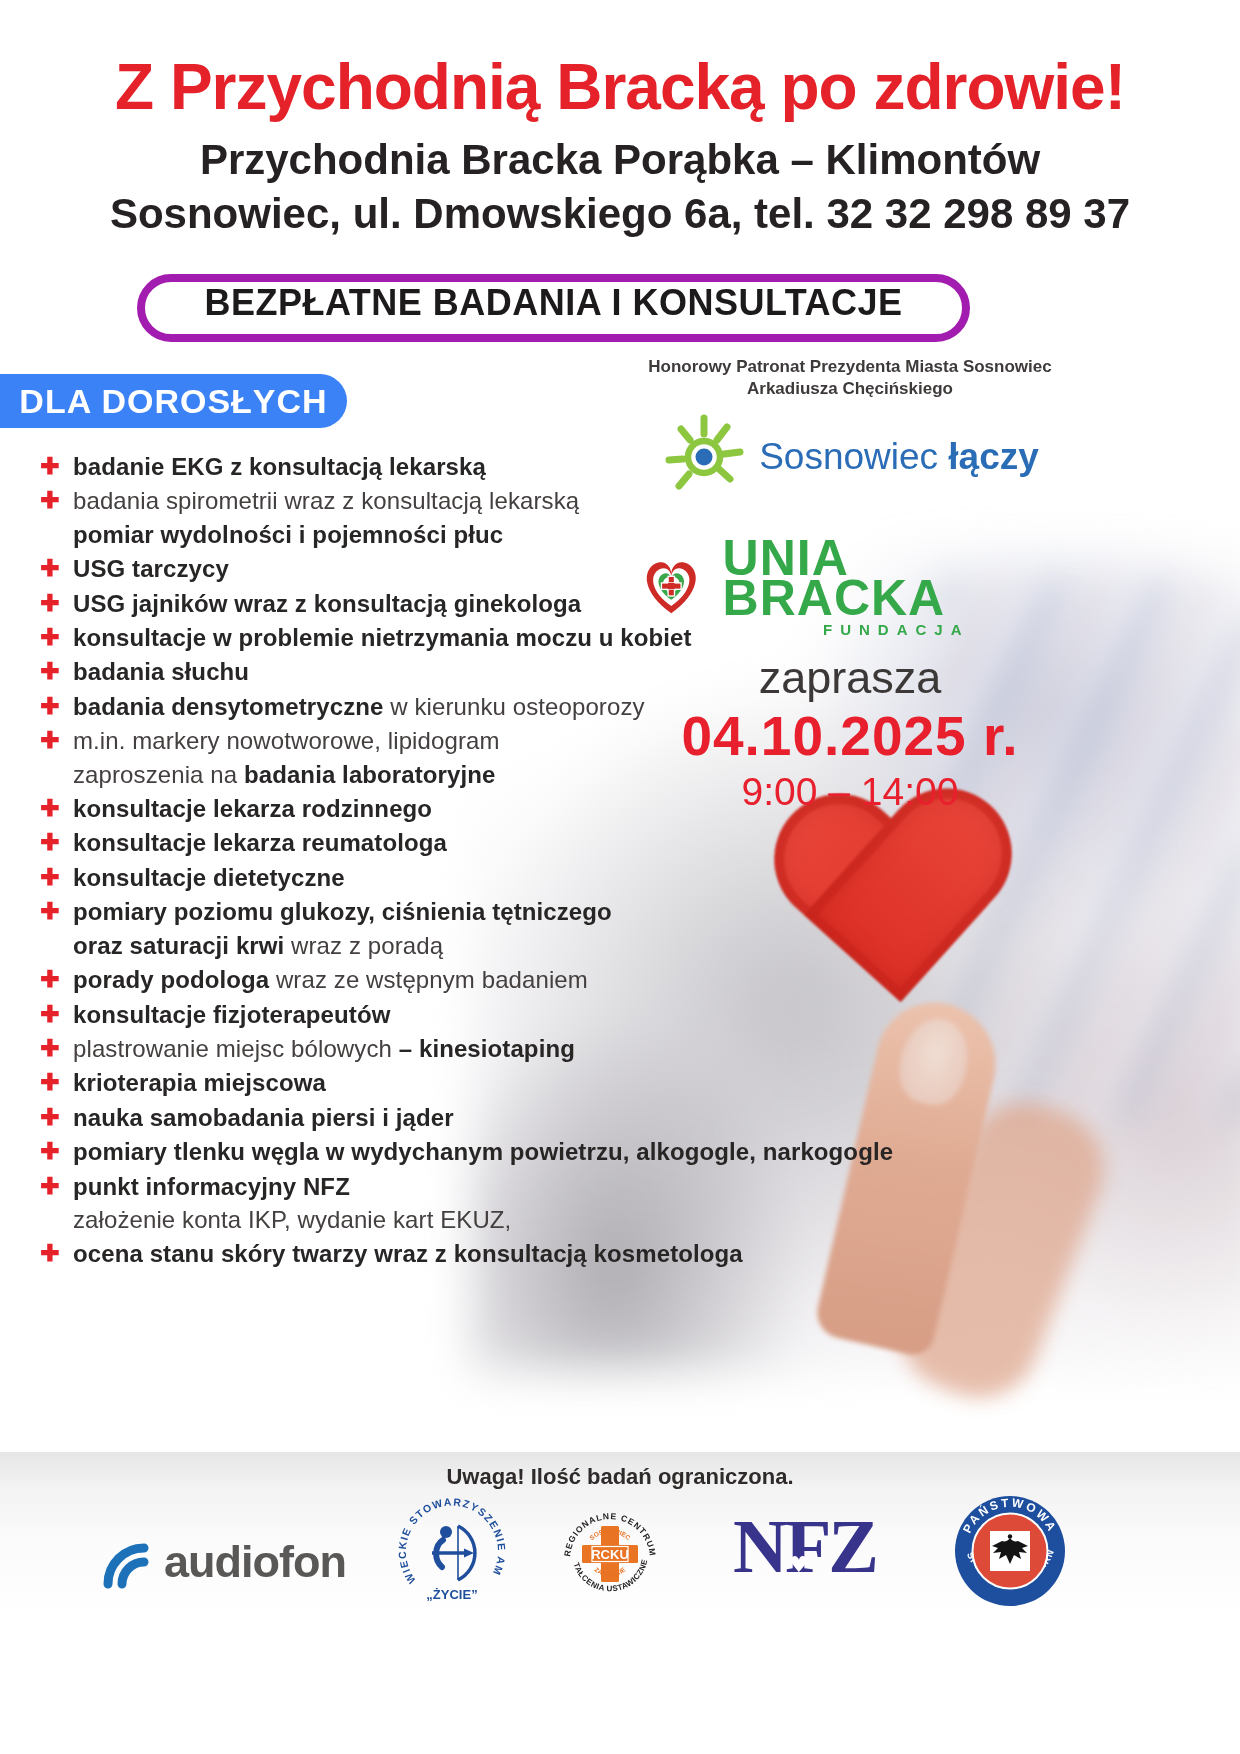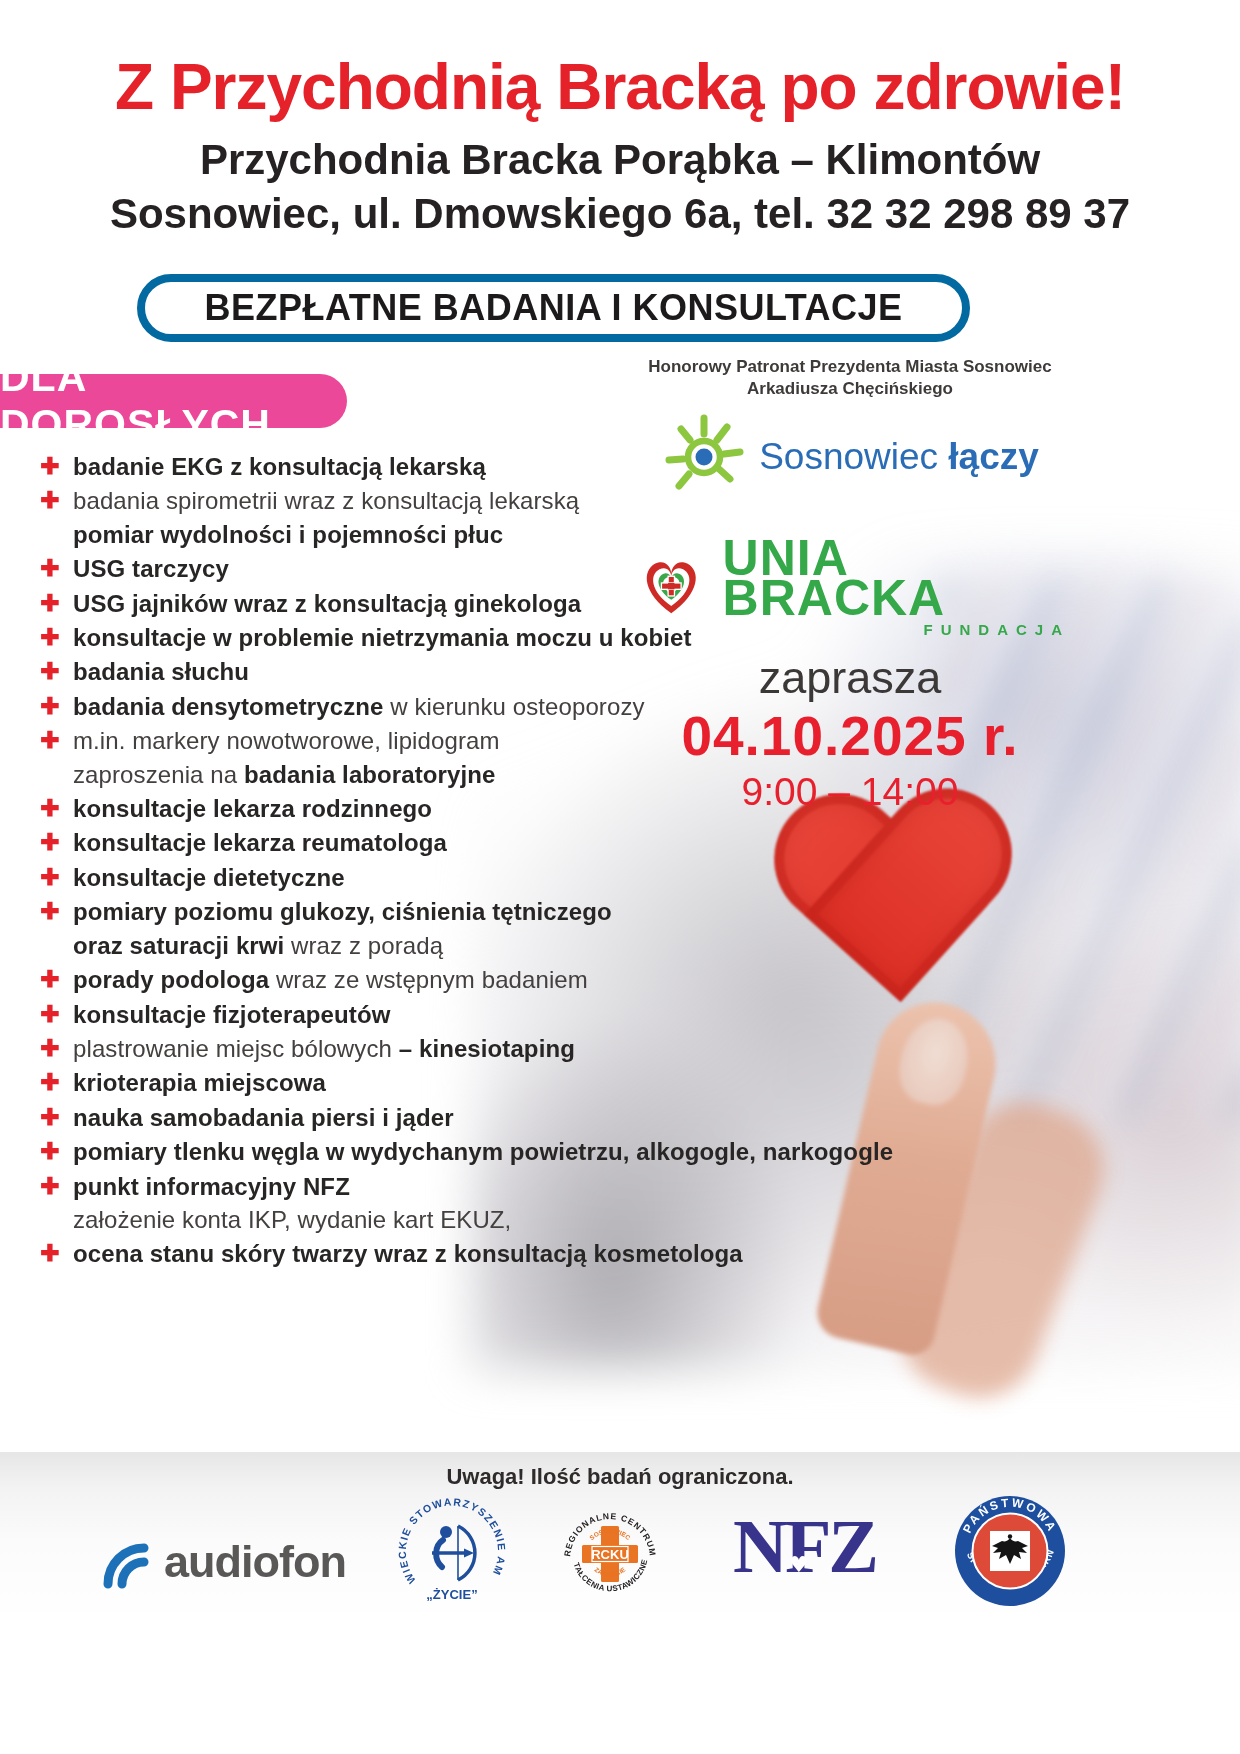--- a/index.html
+++ b/index.html
@@ -7,46 +7,46 @@
           font-family:"Liberation Sans",sans-serif;color:#2b2827;}
 
   
   .title{position:absolute;top:50px;left:0;width:100%;text-align:center;
          font-size:64px;font-weight:bold;color:#e52129;letter-spacing:-1px;}
   .subtitle{position:absolute;left:0;width:100%;text-align:center;
             font-size:42px;font-weight:bold;color:#262223;}
   .sub1{top:136px;}
   .sub2{top:190px;}
   .banner{position:absolute;top:274px;left:137px;width:833px;height:68px;box-sizing:border-box;
-          border:8px solid #0369a1;border-radius:44px;background:#fff;
-          display:flex;align-items:center;justify-content:center;
+          border:8px solid #a21caf;border-radius:44px;background:#fff;
+          display:flex;justify-content:center;
           font-size:36px;font-weight:bold;color:#1d1a1b;letter-spacing:.5px;z-index:3;}
 
   
-  .badge{position:absolute;top:374px;left:0;width:347px;height:54px;background:#ec4899;
+  .badge{position:absolute;top:374px;left:0;width:347px;height:54px;background:#3b82f6;
          border-radius:0 30px 30px 0;display:flex;align-items:center;justify-content:center;
-         color:#fff;font-size:41px;font-weight:bold;letter-spacing:1px;z-index:3;}
+         color:#fff;font-size:34px;font-weight:bold;letter-spacing:1px;z-index:3;}
 
   
   .services{position:absolute;left:38px;top:450px;width:975px;z-index:4;}
   .service-item{display:flex;align-items:flex-start;gap:11px;margin-bottom:1px;}
   .plus{color:#e52129;font-size:23px;line-height:33px;font-weight:bold;flex:0 0 24px;text-align:center;}
   .line{font-size:24px;line-height:33.4px;color:#44403f;letter-spacing:.1px;}
   .line .b{font-weight:bold;color:#282525;}
 
   
   .right-col{position:absolute;left:630px;top:356px;width:440px;text-align:center;z-index:3;}
   .patronage{font-size:17px;font-weight:bold;color:#3e3a39;line-height:22px;}
   .sos-row{margin-top:10px;display:inline-flex;align-items:center;gap:12px;}
   .sos-text{font-size:37px;color:#2a6db6;}
   .sos-text .b{font-weight:bold;}
   .unia-row{margin-top:30px;display:inline-flex;align-items:center;gap:10px;}
   .unia-text{text-align:left;}
   .unia-name{font-size:50px;font-weight:bold;color:#35a84a;letter-spacing:1px;line-height:40px;}
-  .unia-sub{font-size:15px;font-weight:bold;color:#35a84a;letter-spacing:8px;text-align:right;margin-top:3px;}
+  .unia-sub{font-size:15px;font-weight:bold;color:#35a84a;letter-spacing:8px;text-align:center;margin-top:3px;}
   .zaprasza{margin-top:14px;font-size:45px;color:#3b3837;}
   .date{margin-top:0;font-size:55px;font-weight:bold;color:#e8202e;letter-spacing:1px;}
   .time{font-size:39px;color:#e8202e;margin-top:2px;}
 
   
   .photo{position:absolute;left:500px;top:580px;width:740px;height:760px;z-index:0;}
   .blur-bg{position:absolute;inset:-30px;filter:blur(22px);background:
      radial-gradient(45% 40% at 72% 20%, rgba(168,173,200,.55), transparent 70%),
      radial-gradient(55% 55% at 40% 55%, rgba(150,148,155,.48), transparent 72%),
      radial-gradient(35% 45% at 18% 88%, rgba(118,116,124,.55), transparent 70%),

